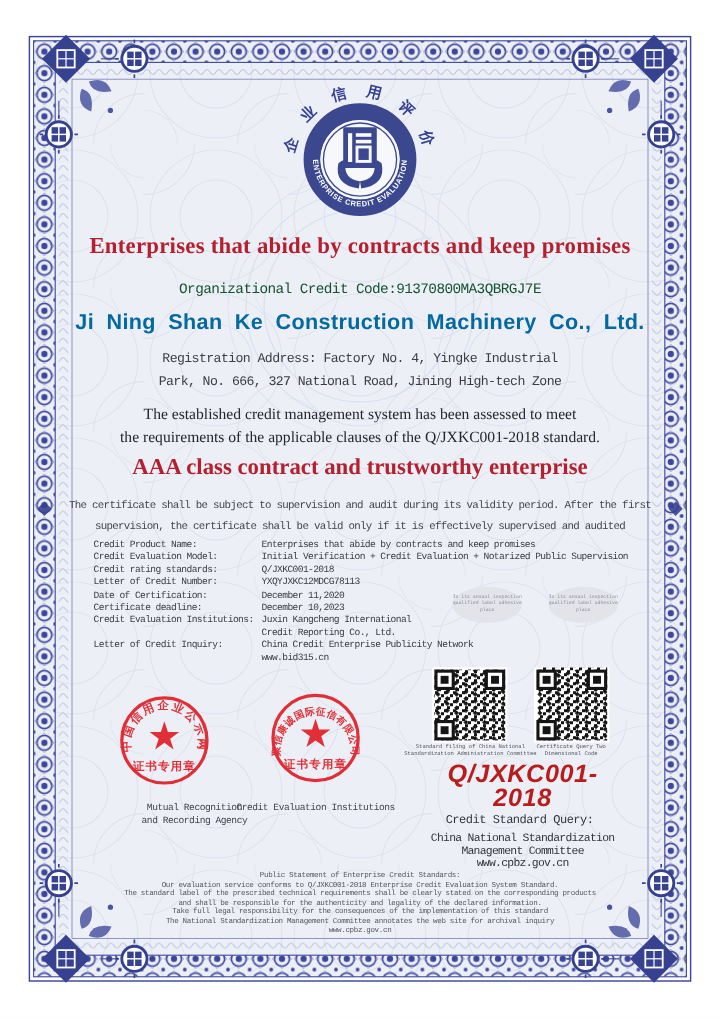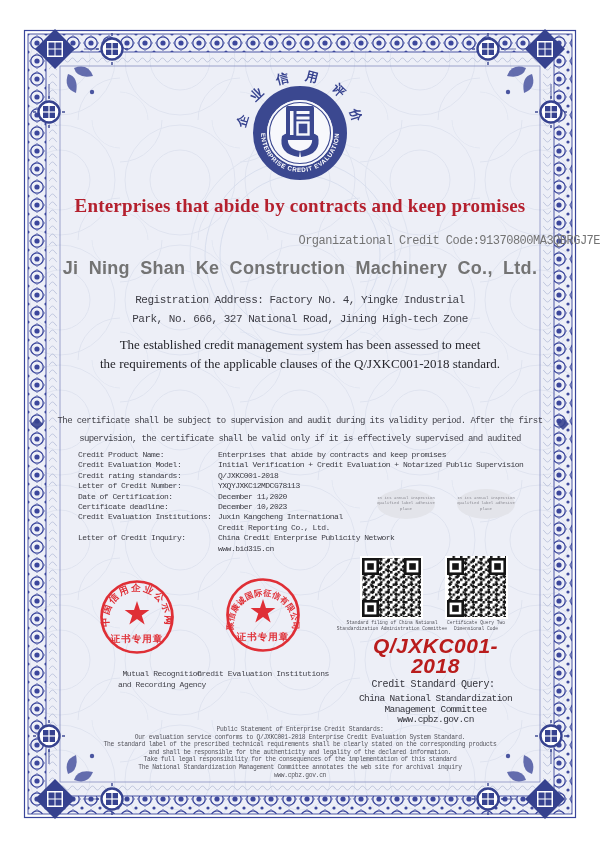--- a/index.html
+++ b/index.html
@@ -3,22 +3,22 @@
 <meta charset="utf-8">
 <style>
   html,body{margin:0;padding:0;background:#ffffff;}
   #page{position:relative;width:600px;height:848px;background:#ffffff;overflow:hidden;
         font-family:"Liberation Sans",sans-serif;}
   #inner-bg{position:absolute;left:0;top:0;width:600px;height:848px;}
   .abs{position:absolute;}
   .tc{left:0;width:600px;text-align:center;}
 
   #title{top:195px;font:bold 19px "Liberation Serif",serif;color:#b4202e;letter-spacing:.2px;}
-  #orgcode{top:234px;font:12px "Liberation Mono",monospace;letter-spacing:-.5px;color:#737373;text-align:right;}
-  #company{top:258px;font:bold 18px "Liberation Sans",sans-serif;color:#737373;word-spacing:5px;letter-spacing:.3px;}
+  #orgcode{top:234px;font:12px "Liberation Mono",monospace;letter-spacing:-.5px;color:#14532d;}
+  #company{top:258px;font:bold 18px "Liberation Sans",sans-serif;color:#0369a1;word-spacing:5px;letter-spacing:.3px;}
   #addr{top:291px;font:11px "Liberation Mono",monospace;letter-spacing:-.5px;line-height:19px;color:#3c3c44;}
   #assess{top:335px;font:13px "Liberation Serif",serif;line-height:19px;color:#26262c;}
   #aaa{top:379px;font:bold 19px "Liberation Serif",serif;color:#b4202e;}
   #superv{top:412px;font:9px "Liberation Mono",monospace;letter-spacing:-.6px;line-height:18px;color:#44444c;}
 
   #details{left:78px;top:450px;width:465px;font:8px "Liberation Mono",monospace;
            letter-spacing:-.5px;line-height:10.4px;color:#3c3c44;}
   #details .row{display:flex;}
   #details .dl{width:140px;flex:none;}
   #details .dv{white-space:pre-line;}
@@ -170,20 +170,21 @@
   <div class="abs tc" id="orgcode">Organizational Credit Code:91370800MA3QBRGJ7E</div>
   <div class="abs tc" id="company">Ji Ning Shan Ke Construction Machinery Co., Ltd.</div>
   <div class="abs tc" id="addr">
     <div>Registration Address: Factory No. 4, Yingke Industrial</div>
     <div>Park, No. 666, 327 National Road, Jining High-tech Zone</div>
   </div>
   <div class="abs tc" id="assess">
     <div>The established credit management system has been assessed to meet</div>
     <div>the requirements of the applicable clauses of the Q/JXKC001-2018 standard.</div>
   </div>
+  <div class="abs tc" id="aaa">AAA class contract and trustworthy enterprise</div>
   <div class="abs tc" id="superv">
     <div>The certificate shall be subject to supervision and audit during its validity period. After the first</div>
     <div>supervision, the certificate shall be valid only if it is effectively supervised and audited</div>
   </div>
 
   <div class="abs" id="details">
     <div class="row">
         <span class="dl">Credit Product Name:</span>
         <span class="dv">Enterprises that abide by contracts and keep promises</span>
       </div>

